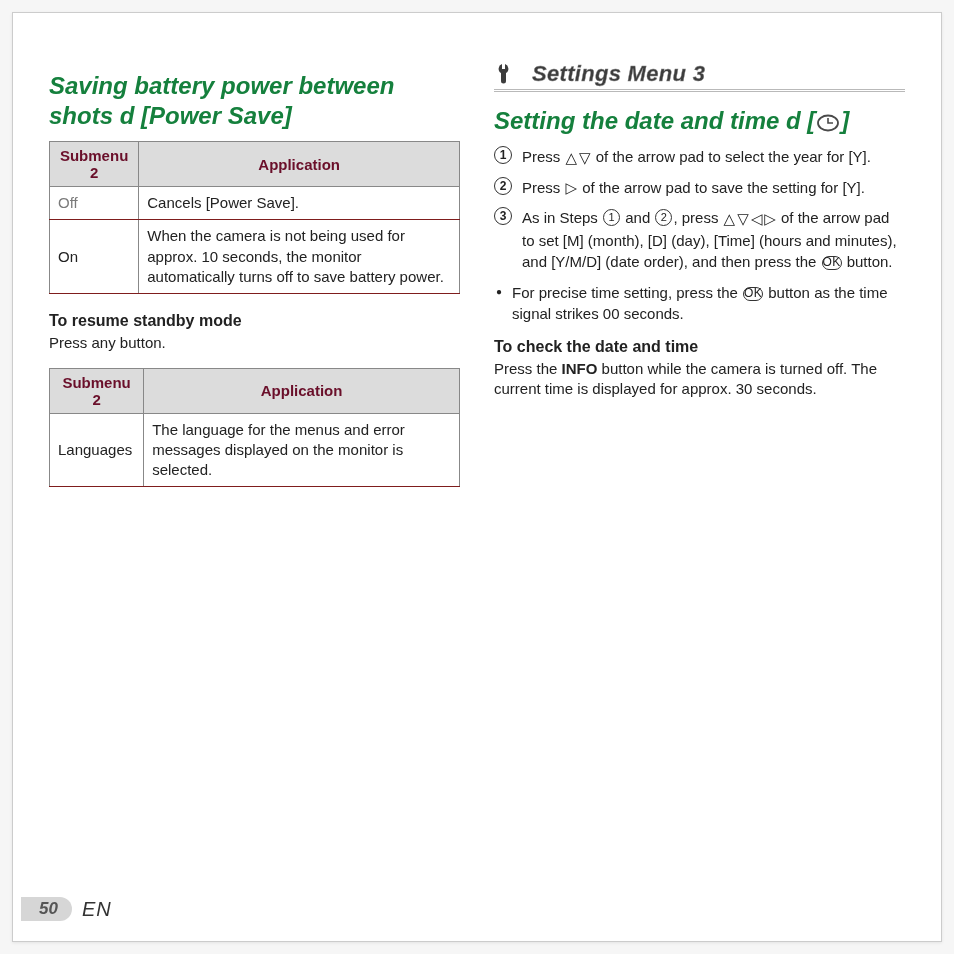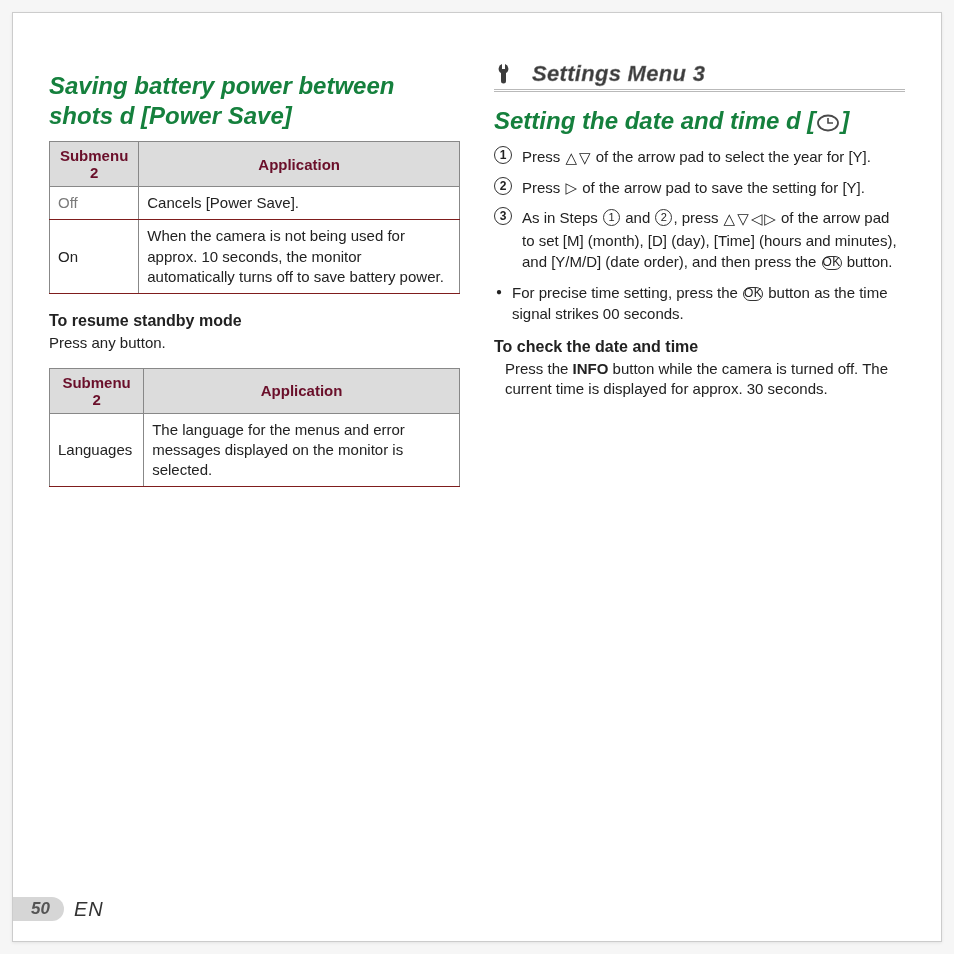--- a/index.html
+++ b/index.html
@@ -79,21 +79,21 @@
     font-size: 16px;
     font-weight: bold;
     margin-top: 6px;
     margin-bottom: 3px;
   }
   .para {
     font-size: 15px;
     line-height: 1.38;
     margin-bottom: 14px;
   }
-  .para-block { margin-top: 0; margin-left: 11px; }
+  .para-block { margin-top: 0; }
   ol.circled { list-style: none; counter-reset: c; margin: 6px 0 10px 0; }
   ol.circled li {
     font-size: 15px;
     line-height: 1.4;
     margin-bottom: 8px;
     padding-left: 28px;
     position: relative;
   }
   ol.circled li .num {
     position: absolute;
@@ -152,21 +152,21 @@
   }
   .ico {
     display: inline-flex;
     align-items: center;
     vertical-align: middle;
     margin: 0 2px;
   }
   .ico svg { display: block; }
   .footer {
     position: absolute;
-    left: 0;
+    left: 8px;
     bottom: 20px;
     display: flex;
     align-items: center;
   }
   .page-tag {
     background: #d6d6d6;
     border-radius: 0 12px 12px 0;
     padding: 2px 14px 2px 18px;
     font-weight: bold;
     font-style: italic;

